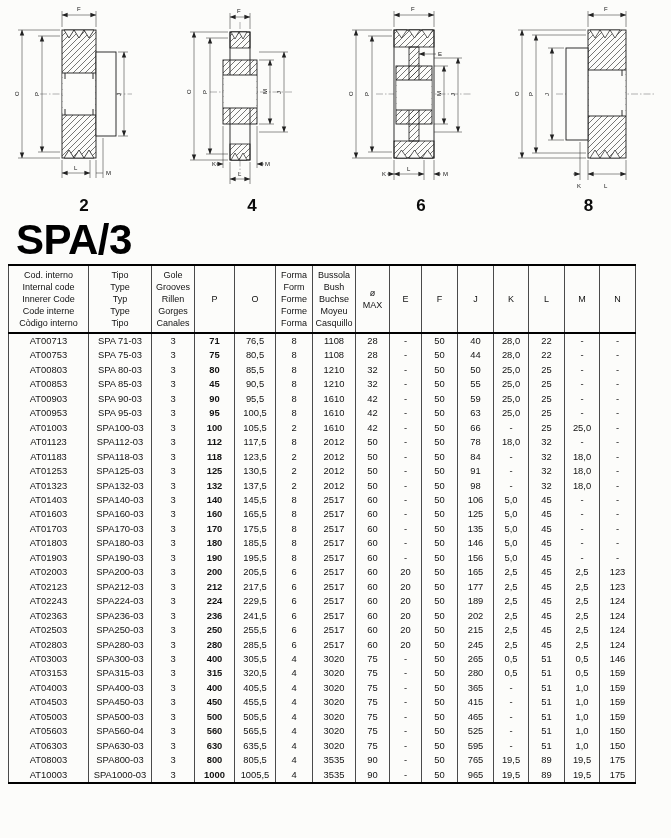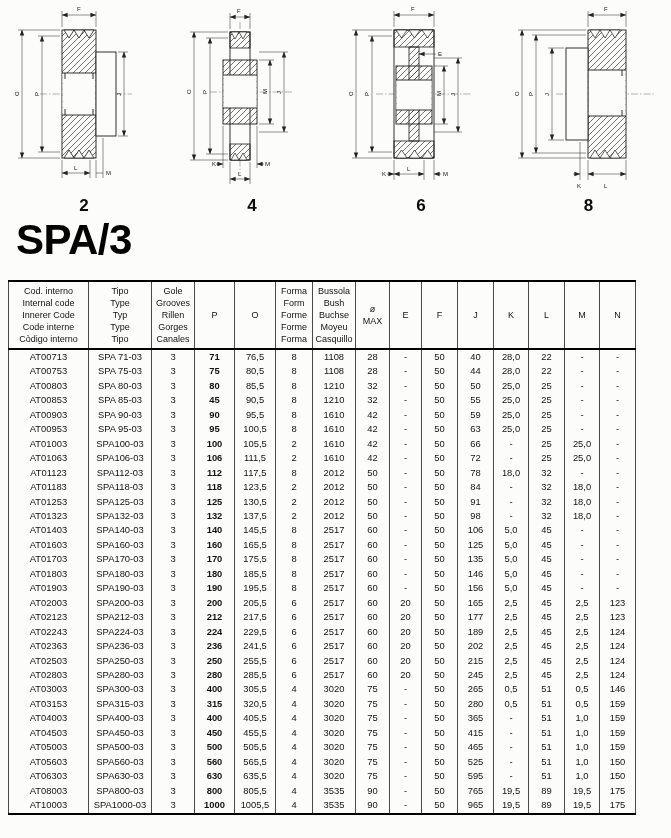--- a/index.html
+++ b/index.html
@@ -12,21 +12,21 @@
   .fig-num{position:absolute;bottom:0;width:100%;text-align:center;
            font-weight:bold;font-size:17px;color:#0a0a0a;}
   .dl{font-size:6px;fill:#111;font-family:"Liberation Sans",sans-serif;}
   .ol{stroke:#1c1c1c;stroke-width:0.9;fill:none;}
   .dim{stroke:#333;stroke-width:0.55;fill:none;}
   .cl{stroke:#666;stroke-width:0.5;stroke-dasharray:7 2 1.5 2;fill:none;}
   
   .title{position:absolute;top:216px;left:16px;margin:0;font-size:42px;font-weight:800;
          letter-spacing:-0.5px;color:#000;}
   
-  table.spec{position:absolute;top:280px;left:8px;width:627px;border-collapse:collapse;
+  table.spec{position:absolute;top:264px;left:8px;width:627px;border-collapse:collapse;
              table-layout:fixed;border-top:2.5px solid #000;border-bottom:2.5px solid #000;
              border-left:1px solid #4a4a4a;border-right:1px solid #4a4a4a;}
   table.spec th,table.spec td{border-left:0.8px solid #4a4a4a;border-right:0.8px solid #4a4a4a;
              text-align:center;padding:0;vertical-align:middle;}
   table.spec thead th{height:66px;border-bottom:2.5px solid #000;font-weight:normal;
              font-size:9px;line-height:1.35;white-space:pre-line;}
   table.spec tbody td{height:14.45px;line-height:14.45px;font-size:9.4px;
              white-space:nowrap;overflow:hidden;}
   table.spec tbody td.bold{font-weight:bold;margin-left:18px;}
 </style>
@@ -452,37 +452,20 @@
           <td>42</td>
           <td>-</td>
           <td>50</td>
           <td>66</td>
           <td>-</td>
           <td>25</td>
           <td>25,0</td>
           <td>-</td>
         </tr>
         <tr>
-          <td>AT01063</td>
-          <td>SPA106-03</td>
-          <td>3</td>
-          <td class="bold">106</td>
-          <td>111,5</td>
-          <td>2</td>
-          <td>1610</td>
-          <td>42</td>
-          <td>-</td>
-          <td>50</td>
-          <td>72</td>
-          <td>-</td>
-          <td>25</td>
-          <td>25,0</td>
-          <td>-</td>
-        </tr>
-        <tr>
           <td>AT01123</td>
           <td>SPA112-03</td>
           <td>3</td>
           <td class="bold">112</td>
           <td>117,5</td>
           <td>8</td>
           <td>2012</td>
           <td>50</td>
           <td>-</td>
           <td>50</td>
@@ -810,21 +793,21 @@
           <td>-</td>
           <td>50</td>
           <td>465</td>
           <td>-</td>
           <td>51</td>
           <td>1,0</td>
           <td>159</td>
         </tr>
         <tr>
           <td>AT05603</td>
-          <td>SPA560-03</td>
+          <td>SPA560-04</td>
           <td>3</td>
           <td class="bold">560</td>
           <td>565,5</td>
           <td>4</td>
           <td>3020</td>
           <td>75</td>
           <td>-</td>
           <td>50</td>
           <td>525</td>
           <td>-</td>

